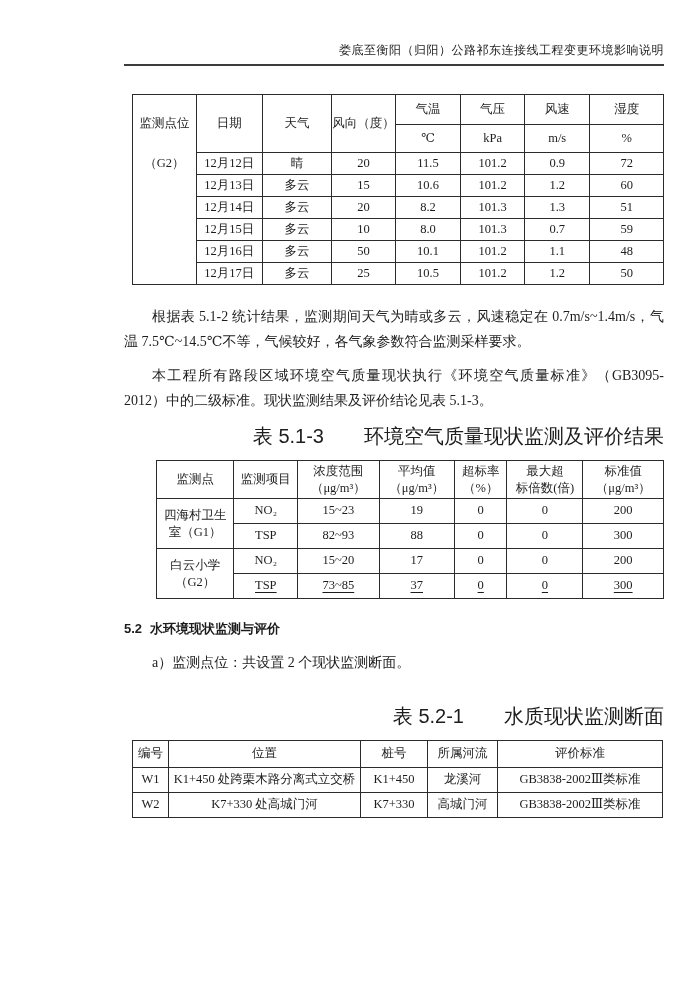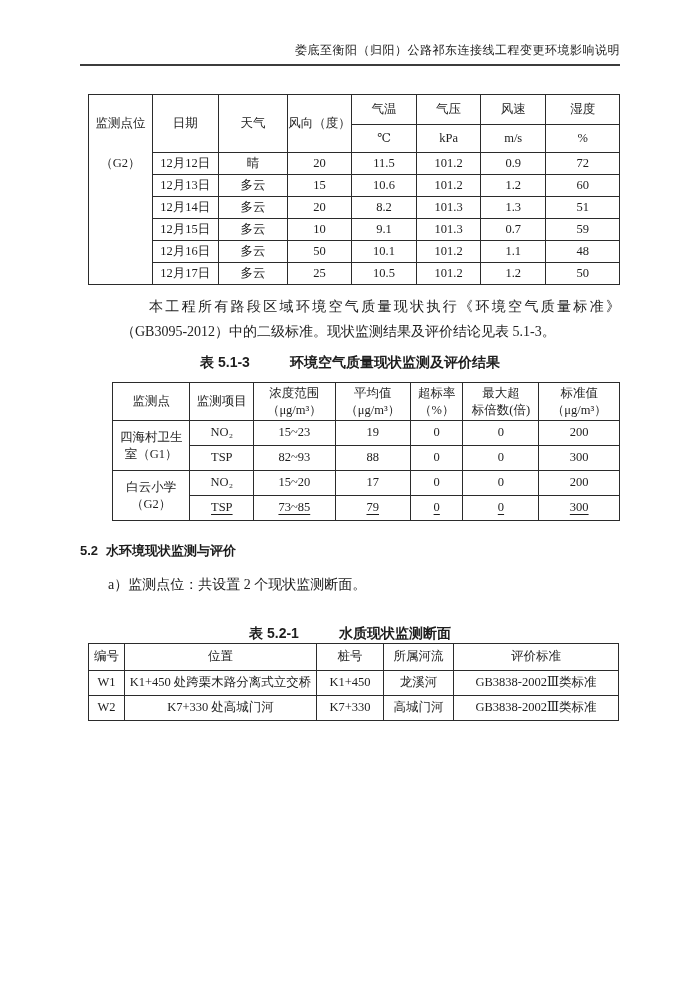--- a/index.html
+++ b/index.html
@@ -3,20 +3,21 @@
 <meta charset="utf-8">
 <style>
   html,body{margin:0;padding:0;background:#ffffff;}
   .page{
     position:relative;
     width:637px;height:990px;
     background:#ffffff;
     color:#1d1d1d;
     font-family:"Liberation Serif","DejaVu Serif",serif;
     overflow:hidden;
+    padding-left:44px;
   }
   .content{margin:0 80px;width:540px;}
 
   
   .doc-header{
     padding-top:42px;
     padding-bottom:5px;
     text-align:right;
     font-size:12px;
     letter-spacing:.5px;
@@ -43,42 +44,42 @@
   .h2l div{line-height:17px;}
 
   .u{text-decoration:underline;text-underline-offset:3px;}
 
   
   .para{
     font-size:14px;line-height:25px;text-align:justify;
     text-indent:2em;margin:0;
   }
   .p1{margin-top:19px;}
-  .p2{margin-top:9px;margin-left:41px;}
+  .p2{margin-top:9px;}
   .p3{margin-top:13px;}
   .pa{margin-top:14px;font-size:14px;line-height:22px;text-indent:2em;margin-bottom:0;}
 
   .h-sub{margin-top:17px;font-size:14.5px;font-weight:normal;}
   .h-sub .no{margin-right:18px;letter-spacing:.5px;}
   .h-main{
     margin-top:21px;font-size:13px;font-weight:bold;
     font-family:"Liberation Sans","DejaVu Sans",sans-serif;
   }
   .h-main .no{margin-right:8px;}
 
   .caption{
-    text-align:center;font-weight:bold;font-size:14px;
+    text-align:right;font-weight:normal;font-size:20px;
     font-family:"Liberation Sans","DejaVu Sans",sans-serif;
   }
   .cap1{margin-top:10px;}
   .cap2{margin-top:29px;}
   .caption .cap-title{margin-left:40px;}
   .t-gap1{margin-top:28px;}
   .t-gap2{margin-top:10px;margin-left:32px;}
-  .t-gap3{}
+  .t-gap3{margin-top:10px;}
 
   .page-number{
     position:absolute;left:0;right:0;bottom:42px;
     text-align:center;font-size:13px;
   }
 </style>
 </head>
 <body>
 
 <div class="page">
@@ -143,21 +144,21 @@
         <td>20</td>
         <td>8.2</td>
         <td>101.3</td>
         <td>1.3</td>
         <td>51</td>
       </tr>
       <tr style="height:22px">
         <td>12月15日</td>
         <td>多云</td>
         <td>10</td>
-        <td>9.1</td>
+        <td>8.0</td>
         <td>101.3</td>
         <td>0.7</td>
         <td>59</td>
       </tr>
       <tr style="height:22px">
         <td>12月16日</td>
         <td>多云</td>
         <td>50</td>
         <td>10.1</td>
         <td>101.2</td>
@@ -169,20 +170,21 @@
         <td>多云</td>
         <td>25</td>
         <td>10.5</td>
         <td>101.2</td>
         <td>1.2</td>
         <td>50</td>
       </tr>
     </tbody>
       </table>
 
+    <p class="para p1">根据表 5.1-2 统计结果，监测期间天气为晴或多云，风速稳定在 0.7m/s~1.4m/s，气温 7.5℃~14.5℃不等，气候较好，各气象参数符合监测采样要求。</p>
 
 
     <p class="para p2">本工程所有路段区域环境空气质量现状执行《环境空气质量标准》（GB3095-2012）中的二级标准。现状监测结果及评价结论见表 5.1-3。</p>
 
     <div class="caption cap1">
       <span>表 5.1-3</span><span class="cap-title">环境空气质量现状监测及评价结果</span>
     </div>
 
     <table class="t2 t-gap2">
       <colgroup>
@@ -247,21 +249,21 @@
         <td>NO₂</td>
         <td>15~20</td>
         <td>17</td>
         <td>0</td>
         <td>0</td>
         <td>200</td>
       </tr>
       <tr style="height:25px">
         <td class="u">TSP</td>
         <td class="u">73~85</td>
-        <td class="u">79</td>
+        <td class="u">37</td>
         <td class="u">0</td>
         <td class="u">0</td>
         <td class="u">300</td>
       </tr>
     </tbody>
       </table>
 
 
     <div class="h-main">
       <span class="no">5.2</span><span>水环境现状监测与评价</span>

